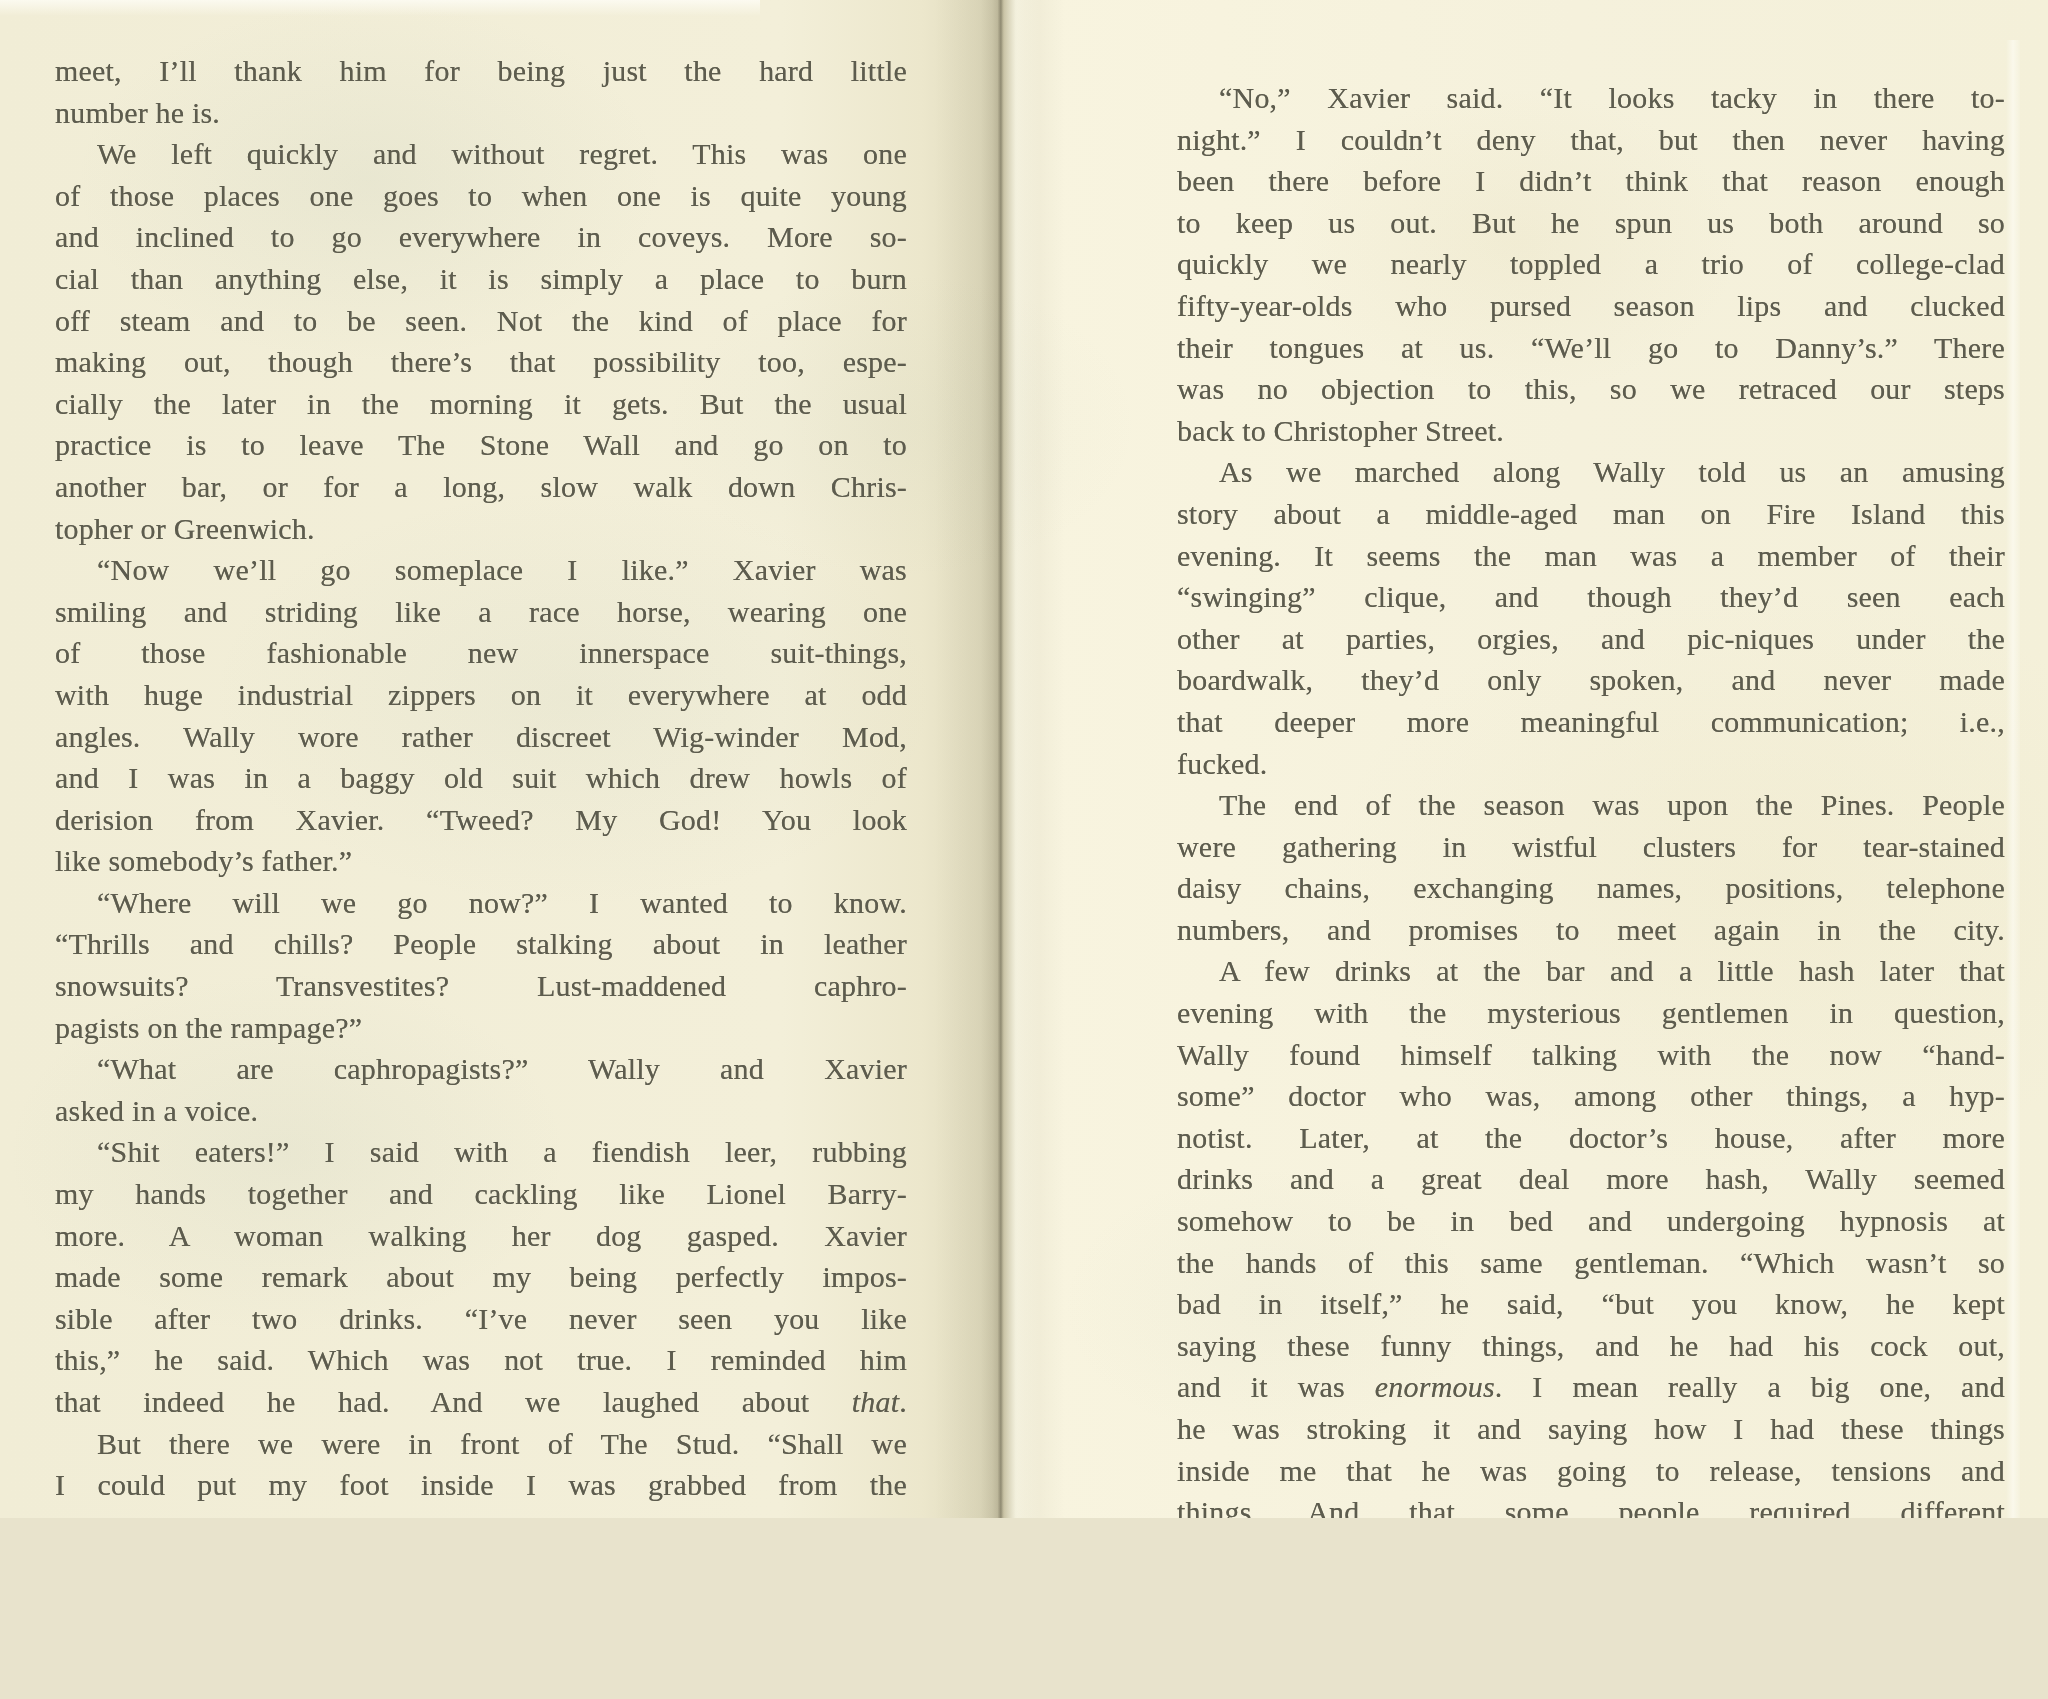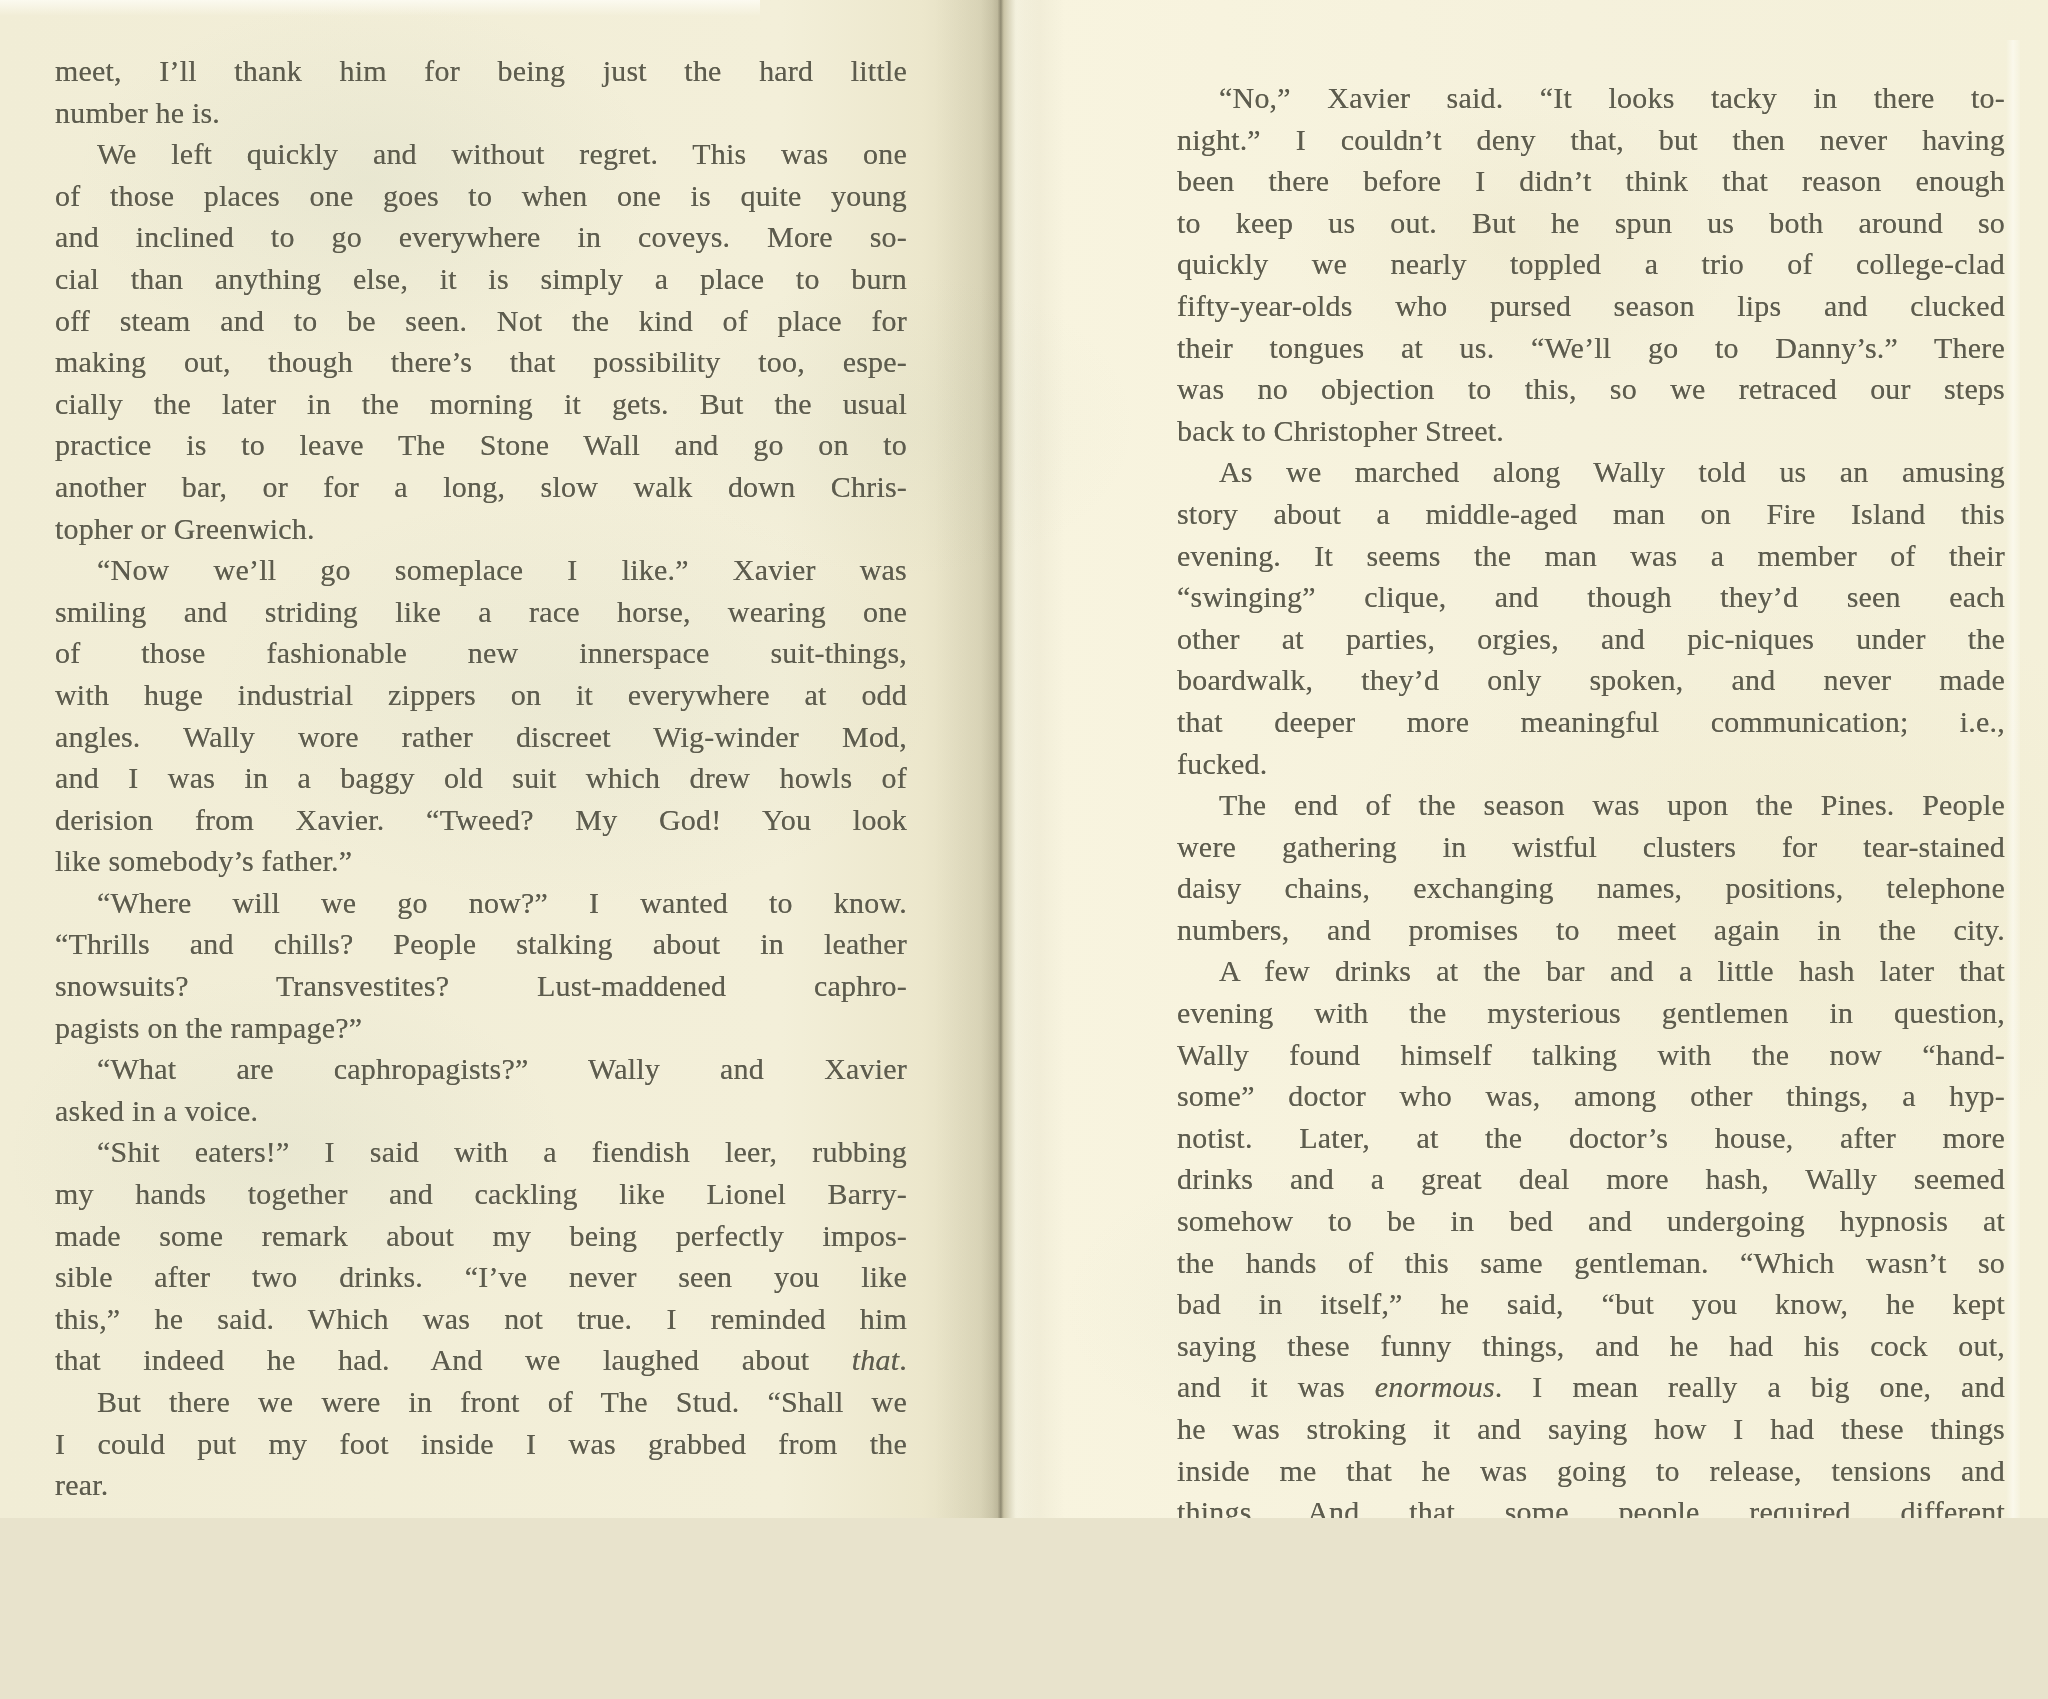--- a/index.html
+++ b/index.html
@@ -114,20 +114,21 @@
       <div class="bookline"><span>derision from Xavier. “Tweed? My God! You look</span></div>
       <div class="bookline end"><span>like somebody’s father.”</span></div>
       <div class="bookline indent"><span>“Where will we go now?” I wanted to know.</span></div>
       <div class="bookline"><span>“Thrills and chills? People stalking about in leather</span></div>
       <div class="bookline"><span>snowsuits? Transvestites? Lust-maddened caphro-</span></div>
       <div class="bookline end"><span>pagists on the rampage?”</span></div>
       <div class="bookline indent"><span>“What are caphropagists?” Wally and Xavier</span></div>
       <div class="bookline end"><span>asked in a voice.</span></div>
       <div class="bookline indent"><span>“Shit eaters!” I said with a fiendish leer, rubbing</span></div>
       <div class="bookline"><span>my hands together and cackling like Lionel Barry-</span></div>
+      <div class="bookline"><span>more. A woman walking her dog gasped. Xavier</span></div>
       <div class="bookline"><span>made some remark about my being perfectly impos-</span></div>
       <div class="bookline"><span>sible after two drinks. “I’ve never seen you like</span></div>
       <div class="bookline"><span>this,” he said. Which was not true. I reminded him</span></div>
       <div class="bookline"><span>that indeed he had. And we laughed about </span><em>that</em><span>.</span></div>
       <div class="bookline indent"><span>But there we were in front of The Stud. “Shall we</span></div>
       <div class="bookline"><span>I could put my foot inside I was grabbed from the</span></div>
       <div class="bookline end"><span>rear.</span></div>
     </div>
   <div class="text-col col-right">
       <div class="bookline indent"><span>“No,” Xavier said. “It looks tacky in there to-</span></div>

